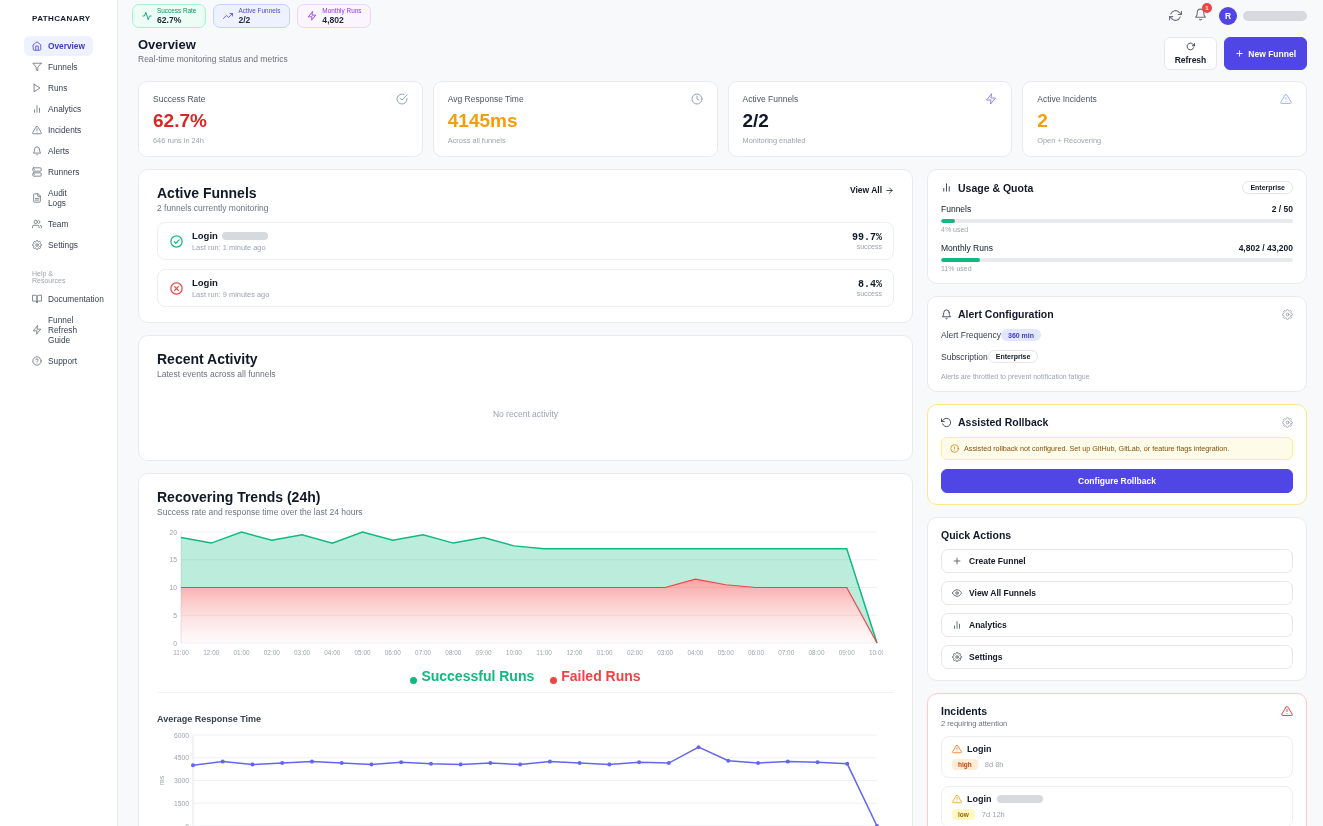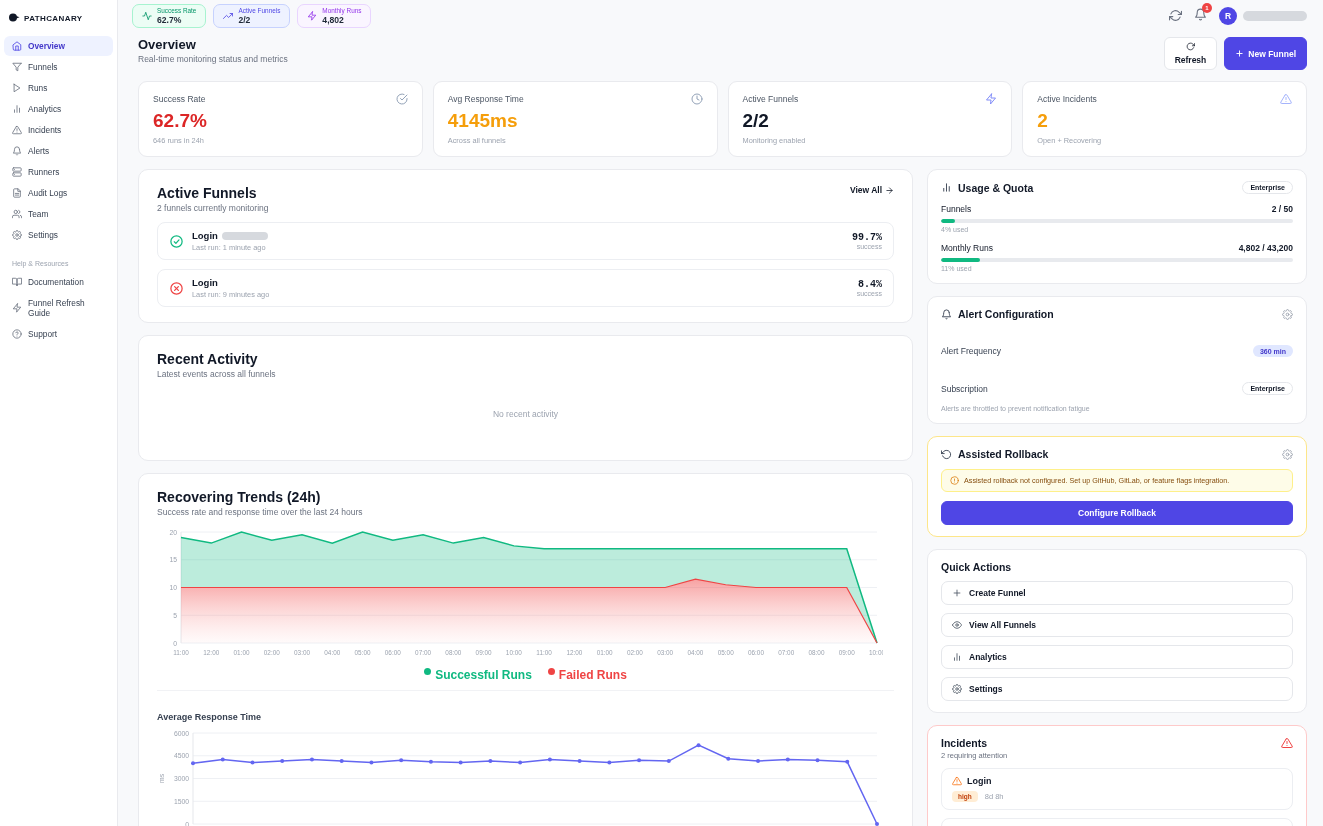--- a/index.html
+++ b/index.html
@@ -1,20 +1,20 @@
 <!DOCTYPE html>
 <html><head>
 <meta charset="utf-8">
 <style>
   * { margin:0; padding:0; box-sizing:border-box; }
   html,body { width:1323px; height:826px; overflow:hidden; background:#f8f9fb; font-family:"Liberation Sans", sans-serif; color:#111827; }
   .app { display:flex; width:100%; height:100%; }
 
   
-  .sidebar { width:118px; min-width:118px; background:#ffffff; border-right:1px solid #e9eaee; padding:8px 4px; height:100%; }
+  .sidebar { width:118px; min-width:118px; background:#ffffff; border-right:1px solid #e9eaee; padding:8px 24px; height:100%; }
   .logo { display:flex; align-items:center; gap:4px; padding:4px 4px 12px 4px; cursor:pointer; }
   .logo-text { font-size:8px; font-weight:700; letter-spacing:.4px; }
   .side-item { display:flex; align-items:center; gap:6px; padding:5px 8px; border-radius:6px; font-size:8.3px; color:#374151; cursor:pointer; margin-bottom:1px; }
   .side-item .ic { width:10px; height:10px; color:#6b7280; flex:0 0 auto; }
   .side-item.active { background:#eef2ff; color:#4338ca; font-weight:700; }
   .side-item.active .ic { color:#4f46e5; }
   .help-title { font-size:7px; color:#9ca3af; padding:14px 8px 5px 8px; }
 
   
   .main { flex:1; display:flex; flex-direction:column; min-width:0; }
@@ -72,39 +72,39 @@
   .fr-name { font-size:9.5px; font-weight:600; display:flex; align-items:center; gap:4px; }
   .fr-last { font-size:7.4px; color:#9ca3af; margin-top:2px; }
   .name-blob-sm { width:46px; height:8px; }
   .fr-rate { font-size:10px; font-weight:700; text-align:right;font-family:Liberation Mono, monospace; }
   .fr-rate-lb { font-size:7px; color:#9ca3af; text-align:right; }
 
   .empty-txt { text-align:center; font-size:8.5px; color:#9ca3af; padding:30px 0 26px; }
 
   .chart-wrap { margin-top:9px; }
   .legend { display:flex; justify-content:center; gap:16px; margin:6px 0 8px; }
-  .legend-item { display:flex; align-items:flex-start; gap:4px; font-size:12px; font-weight:600; }
+  .legend-item { display:flex; align-items:flex-end; gap:4px; font-size:14px; font-weight:600; }
   .dot { width:7px; height:7px; border-radius:50%; display:inline-block; }
   .resp-section { border-top:1px solid #f1f2f5; padding-top:21px; }
   .resp-title { font-size:9px; font-weight:600; color:#374151; margin-bottom:5px; }
 
   .rc-head { display:flex; align-items:center; gap:6px; }
   .rc-head .ic { width:11px; height:11px; color:#374151; }
   .rc-title { font-size:10.5px; font-weight:700; }
   .rc-right { margin-left:auto; }
   .badge-outline { border:1px solid #e5e7eb; background:#fff; font-size:7px; font-weight:600; padding:2px 7px; border-radius:9px; color:#111827; }
   .badge-indigo { background:#e0e7ff; color:#4338ca; font-size:7px; font-weight:600; padding:2.5px 7px; border-radius:9px; }
   .usage-row { margin-top:10px; }
   .usage-line { display:flex; justify-content:space-between; font-size:8.5px; }
   .usage-val { font-weight:600;text-align:center; }
   .bar-track { height:4px; background:#e8eaee; border-radius:2px; margin:5px 0 3px; overflow:hidden; }
   .bar-fill { height:100%; background:#10b981; border-radius:2px; }
   .usage-pct { font-size:7px; color:#9ca3af; }
 
-  .cfg-row { display:flex; justify-content:space-between; align-items:center; margin-top:25px; font-size:8.5px; color:#374151; }
+  .cfg-row { display:flex; align-items:center; margin-top:9px; font-size:8.5px; color:#374151; }
   .cfg-note { font-size:7px; color:#9ca3af; margin-top:10px; }
   .gear-btn { width:11px; height:11px; color:#9ca3af; cursor:pointer; margin-left:auto; }
 
   .card-amber { border:1px solid #fde68a; }
   .warn-box { display:flex; align-items:center; gap:5px; background:#fefce8; border:1px solid #fef08a; border-radius:6px; padding:6px 8px; margin-top:9px; font-size:7.2px; color:#854d0e; }
   .warn-box .ic { width:9px; height:9px; color:#d97706; flex:0 0 auto; }
   .btn-wide { width:100%; justify-content:center; margin-top:9px; padding:6px 0; font-size:8.5px; }
 
   .qa-btn { display:flex; align-items:center; gap:7px; width:100%; border:1px solid #e5e7eb; background:#fff; border-radius:7px; padding:6px 10px; margin-top:8px; font-size:8.5px; font-weight:600; color:#111827; cursor:pointer; }
   .qa-btn .ic { width:10px; height:10px; color:#4b5563; }

